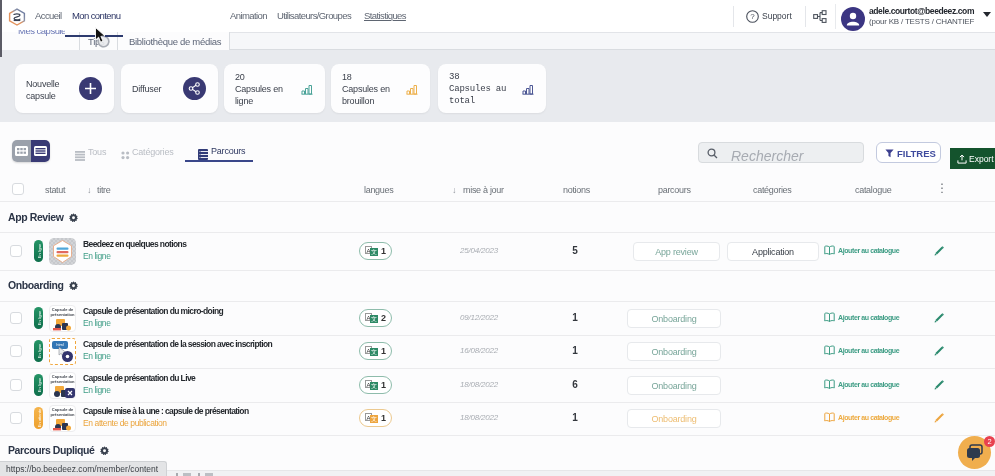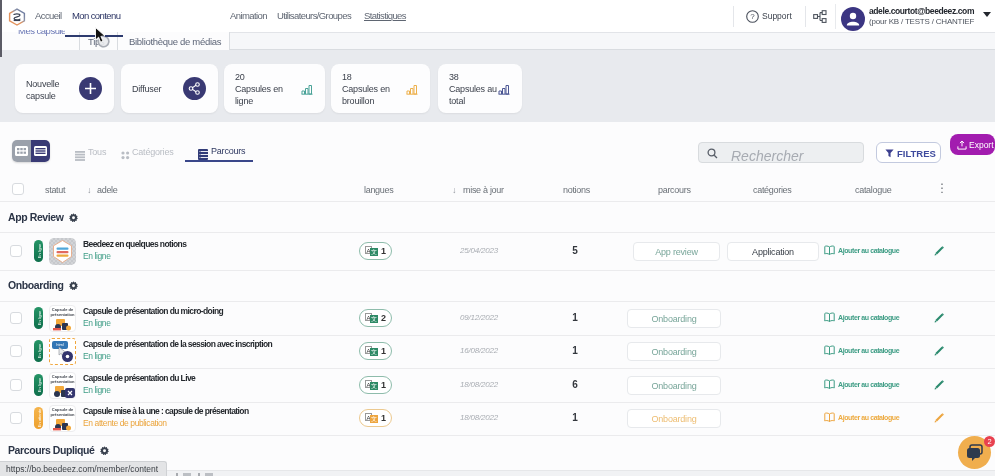--- a/index.html
+++ b/index.html
@@ -144,21 +144,21 @@
           <path d="M0.5,11.2 L11.5,11.2" stroke="#4aa398" stroke-width="1"></path>
         </svg>
     </div>
     <div class="card" style="left:331px; width:99px;">
       <div class="stat-num">18<br>Capsules en<br>brouillon</div>
       <svg class="abs" style="right:12px; top:19px;" width="12" height="12" viewBox="0 0 12 12">
           <path d="M1,11 L1,8 L3.5,8 L3.5,11 M4.5,11 L4.5,5.5 L7,5.5 L7,11 M8,11 L8,2.5 L10.5,2.5 L10.5,11 Z" fill="none" stroke="#edb04c" stroke-width="1"></path>
           <path d="M0.5,11.2 L11.5,11.2" stroke="#edb04c" stroke-width="1"></path>
         </svg>
     </div>
-    <div class="card" style="left:438px; width:84px;">
+    <div class="card" style="left:438px; width:108px;font-family:Liberation Mono, monospace;">
       <div class="stat-num">38<br>Capsules au<br>total</div>
       <svg class="abs" style="right:12px; top:19px;" width="12" height="12" viewBox="0 0 12 12">
           <path d="M1,11 L1,8 L3.5,8 L3.5,11 M4.5,11 L4.5,5.5 L7,5.5 L7,11 M8,11 L8,2.5 L10.5,2.5 L10.5,11 Z" fill="none" stroke="#4c5794" stroke-width="1"></path>
           <path d="M0.5,11.2 L11.5,11.2" stroke="#4c5794" stroke-width="1"></path>
         </svg>
     </div>
   </div>
 
   <div class="abs" style="left:12px; top:140px; width:38px; height:22px; border-radius:5px; overflow:hidden; box-shadow:0 1px 2px rgba(0,0,0,0.15);">
     <div class="abs" style="left:0; top:0; width:19px; height:22px; background:#9ba1ab;"></div>
@@ -217,32 +217,32 @@
         <path d="M7.2,7.2 L10,10" stroke="#585e68" stroke-width="1.3"></path>
       </svg>
     <div class="abs" style="left:23px; top:5px; font-size:14px; font-style:italic; color:#a7abb2;margin-left:9px;">Rechercher</div>
   </div>
   <div class="abs" style="left:876px; top:142px; width:65px; height:21px; background:#fff; border:1px solid #c3cadf; border-radius:6px;">
     <svg class="abs" style="left:8px; top:6px;" width="9" height="9" viewBox="0 0 11 11">
         <path d="M0.5,0.5 L10.5,0.5 L6.8,5 L6.8,10 L4.2,8.5 L4.2,5 Z" fill="#3c3f8f"></path>
       </svg>
     <div class="abs" style="left:20px; top:5px; font-size:9.5px; font-weight:700; color:#3e4a9d; letter-spacing:0;">FILTRES</div>
   </div>
-  <div class="abs" style="left:950px; top:134px; width:45px; height:21px; background:#a21caf; border-radius:8px;">
+  <div class="abs" style="left:950px; top:148px; width:45px; height:21px; background:#14532d; border-radius:0;">
     <svg class="abs" style="left:7px; top:6px;" width="10" height="10" viewBox="0 0 11 11">
         <path d="M1,7 L1,10 L10,10 L10,7" fill="none" stroke="#fff" stroke-width="1.1"></path>
         <path d="M5.5,1.2 L5.5,7 M3.2,3.4 L5.5,1.2 L7.8,3.4" fill="none" stroke="#fff" stroke-width="1.1"></path>
       </svg>
     <div class="abs" style="left:19px; top:6px; font-size:8.5px; color:#fff;">Export</div>
   </div>
 
   <div class="cb" style="top:183px; left:12px;"></div>
   <div class="hdr" style="left:45px;">statut</div>
   <div class="hdr" style="left:87px; color:#8f949b;">↓</div>
-  <div class="hdr" style="left:97px;">adele</div>
+  <div class="hdr" style="left:97px;">titre</div>
   <div class="hdr" style="left:364px;">langues</div>
   <div class="hdr" style="left:452px; color:#8f949b;">↓</div>
   <div class="hdr" style="left:463px;">mise à jour</div>
   <div class="hdr" style="left:563px;">notions</div>
   <div class="hdr" style="left:658px;">parcours</div>
   <div class="hdr" style="left:753px;">catégories</div>
   <div class="hdr" style="left:855px;">catalogue</div>
   <div class="hdr" style="left:936px; font-size:12px; color:#6a7077; letter-spacing:0; top:181px;">⋮</div>
   <div class="rowline" style="top:201px;"></div>
 

